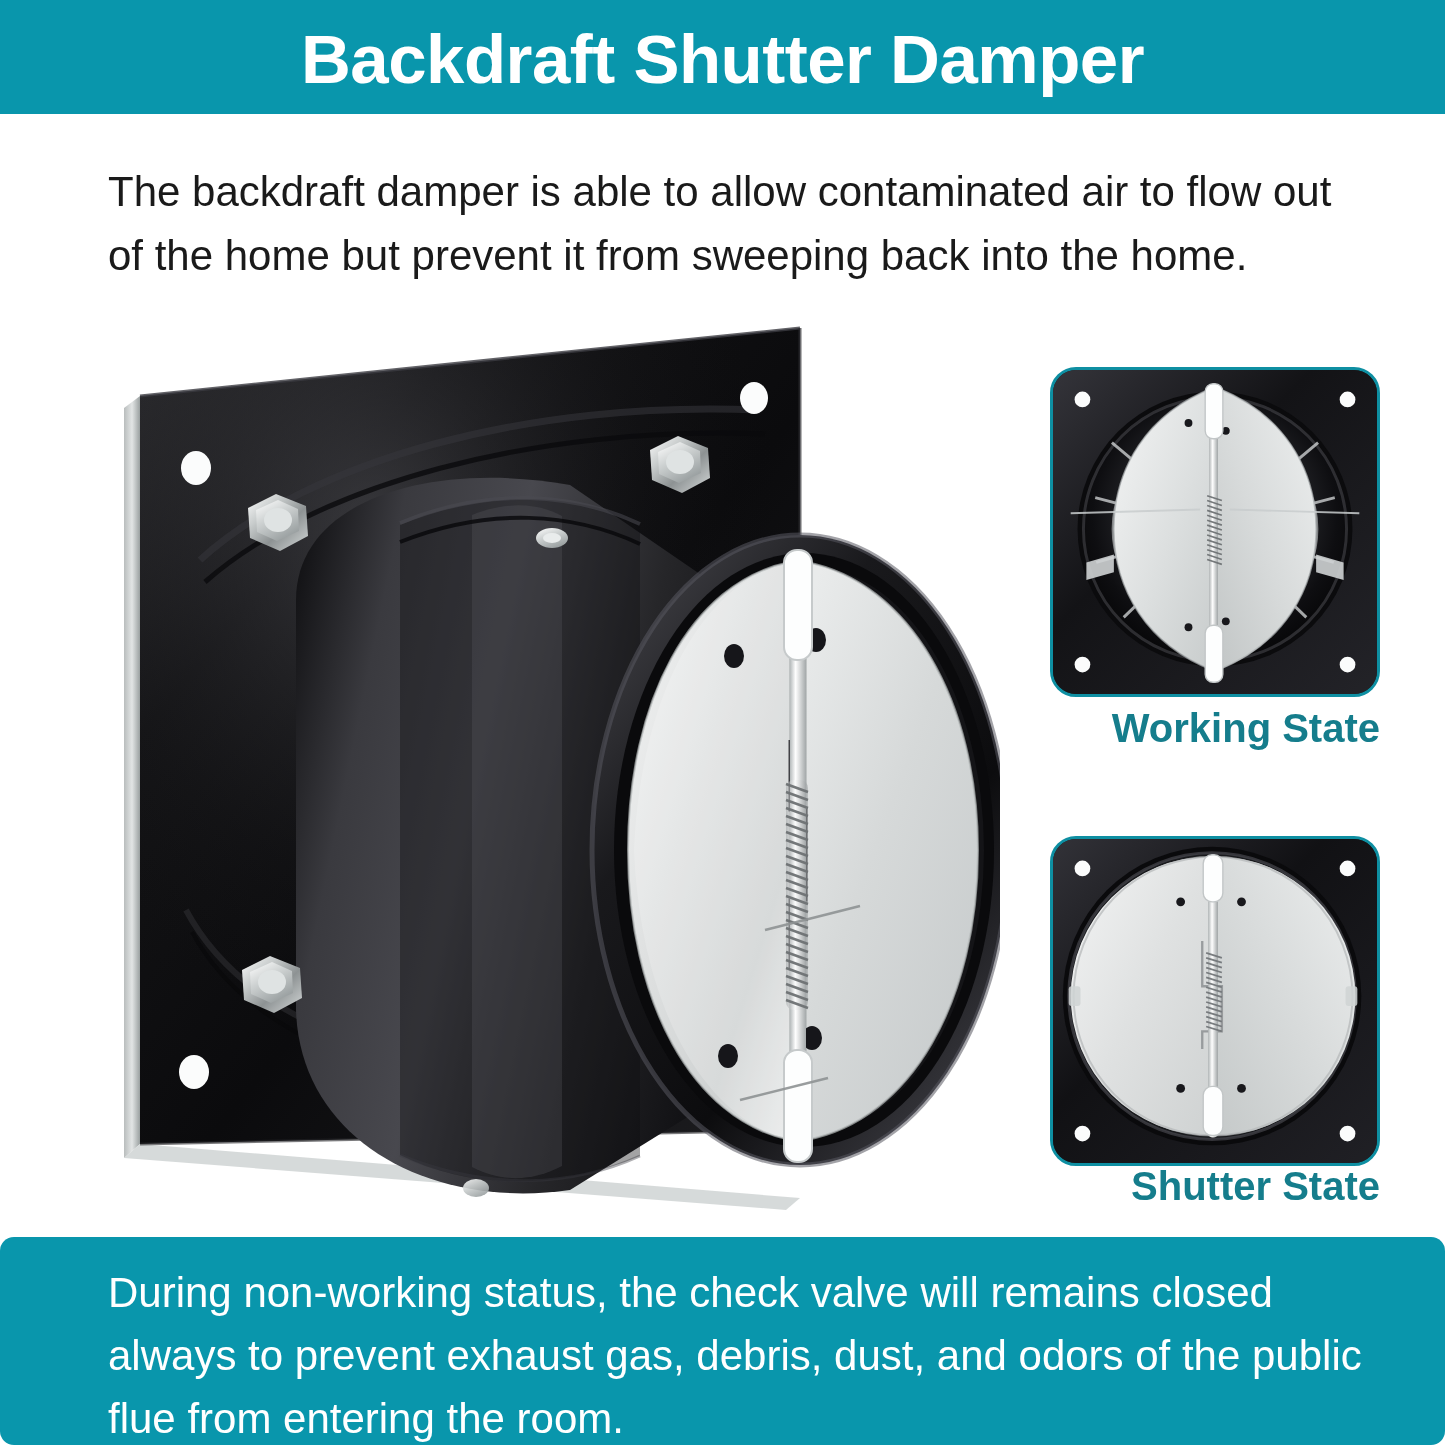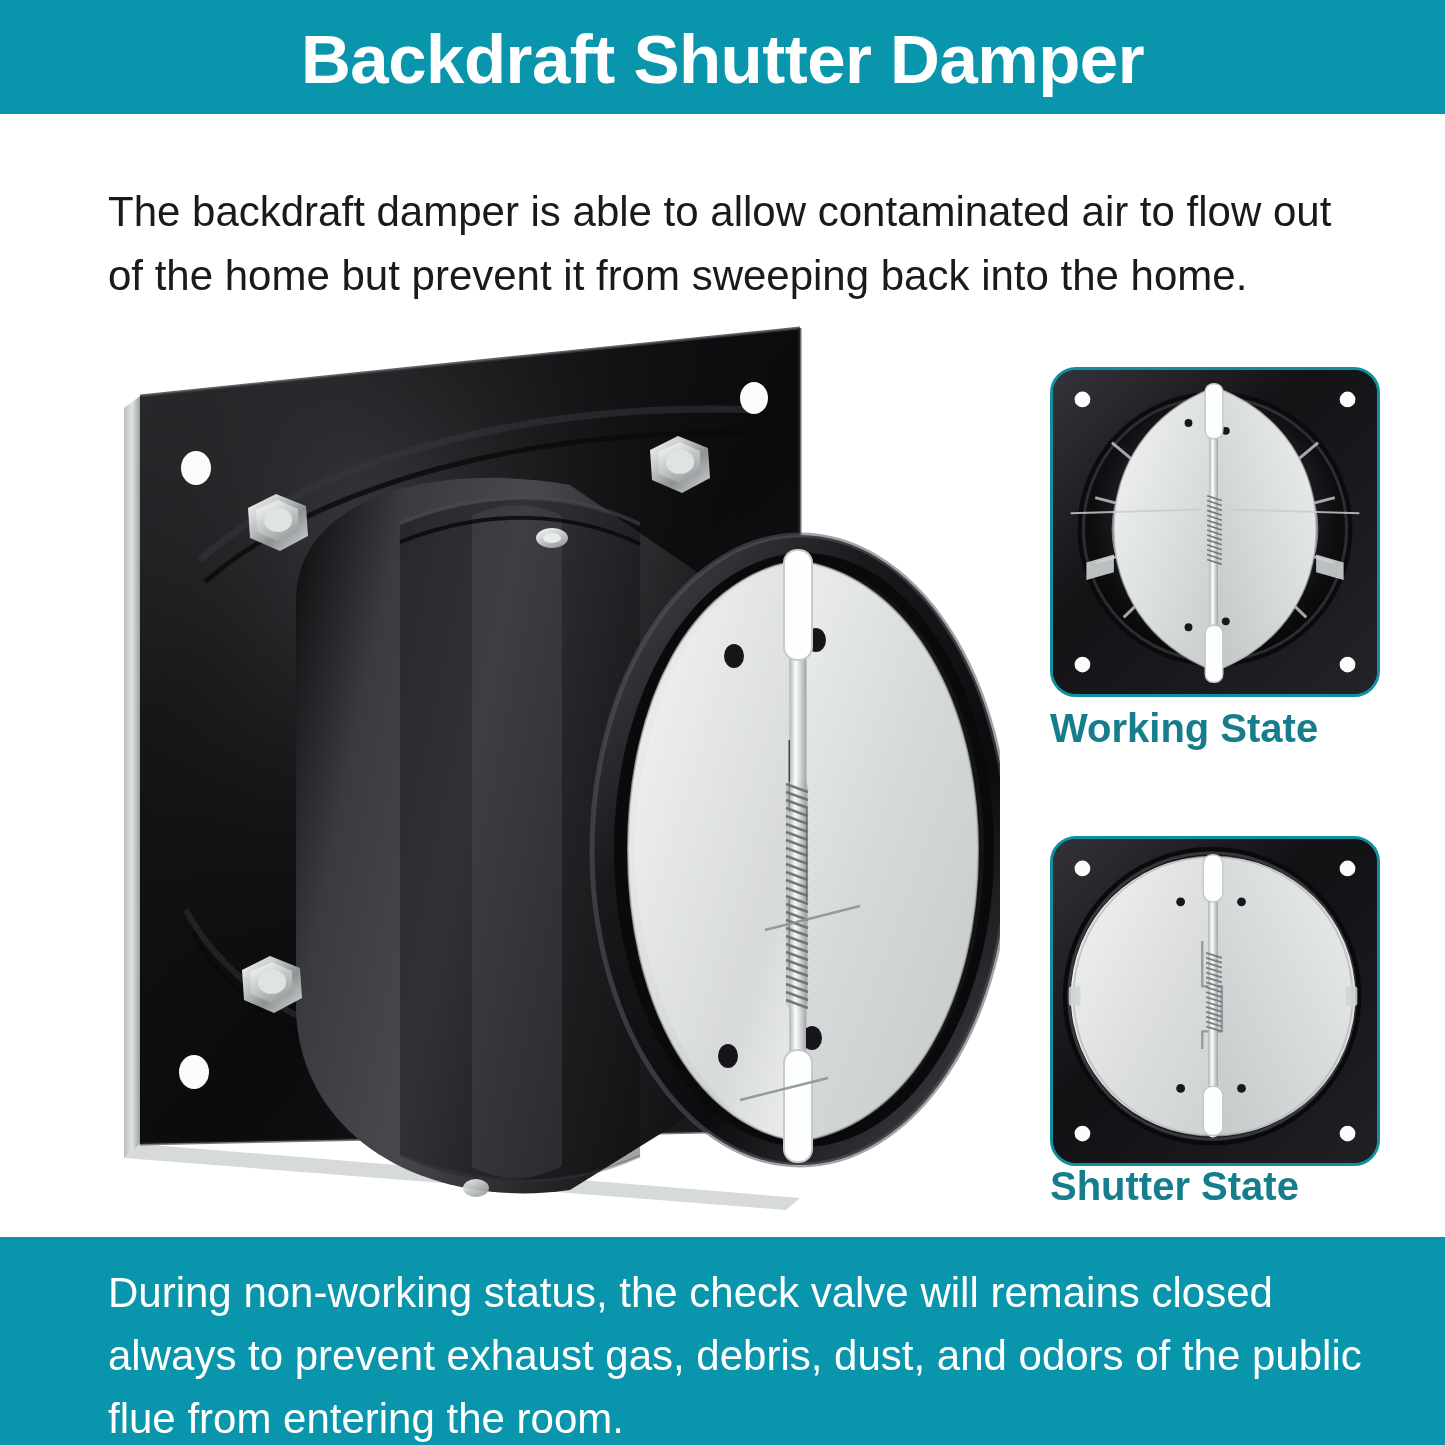--- a/index.html
+++ b/index.html
@@ -48,21 +48,20 @@
   .intro {
     position: absolute;
     left: 108px;
     top: 160px;
     width: 1250px;
     color: #1a1a1a;
     font-size: 42px;
     line-height: 1.52;
     font-family: "Liberation Sans", sans-serif;
     font-weight: 400;
-    margin-top: 20px;
   }
 
   
   .hero {
     position: absolute;
     left: 100px;
     top: 310px;
     width: 900px;
     height: 900px;
   }
@@ -79,39 +78,40 @@
     overflow: hidden;
     box-sizing: border-box;
   }
   .inset-working { left: 1050px; top: 367px; }
   .inset-normal  { left: 1050px; top: 836px; }
   .inset svg { display:block; width:100%; height:100%; }
 
   .inset-caption {
     position: absolute;
     width: 330px;
-    text-align: left;
+    text-align: right;
     color: #157d8c;
     font-family: "Liberation Sans", sans-serif;
     font-weight: bold;
     font-size: 40px;
     line-height: 1;
     white-space: nowrap;
   }
   .caption-working { left: 1050px; top: 708px; }
   .caption-normal  { left: 1050px; top: 1166px; }
 
   
   .bottom-banner {
     position: absolute;
     left: 0;
     top: 1237px;
     width: 1445px;
     height: 208px;
     background: #0996ac;
+    border-radius: 14px;
   }
   .bottom-text {
     position: absolute;
     left: 108px;
     top: 24px;
     width: 1255px;
     color: #ffffff;
     font-size: 42px;
     line-height: 1.5;
     font-family: "Liberation Sans", sans-serif;

